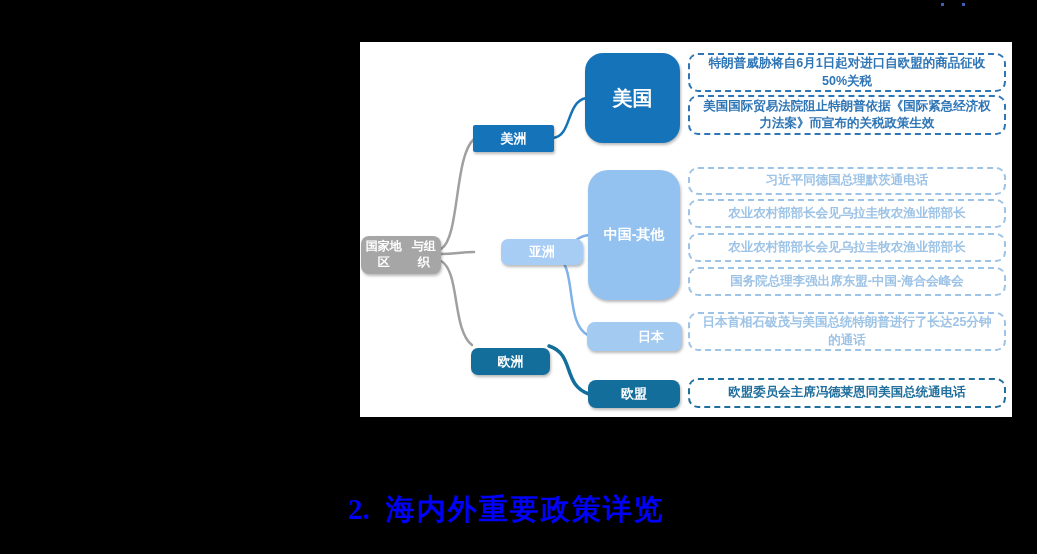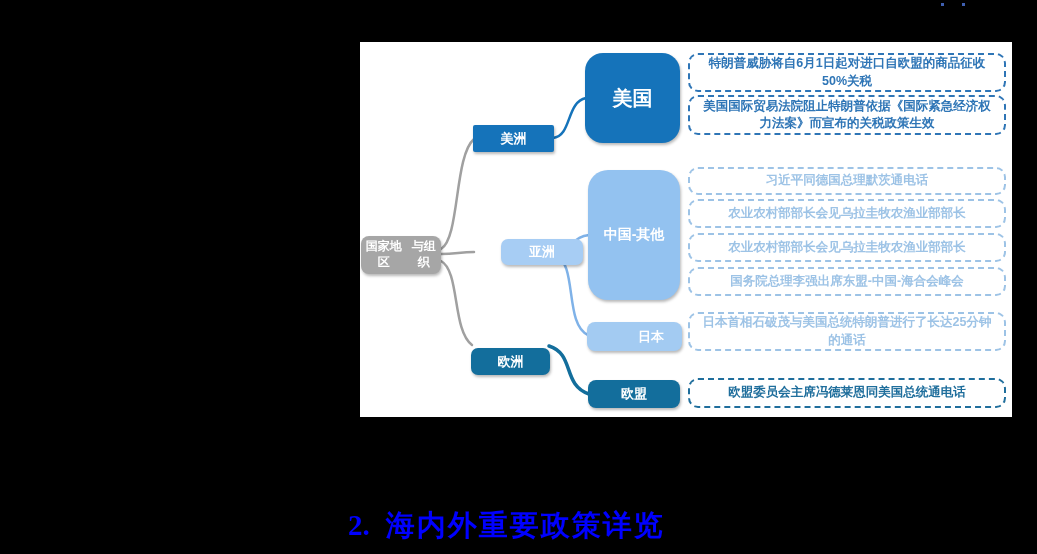--- a/index.html
+++ b/index.html
@@ -50,21 +50,21 @@
   .leaf-1 { top:11px;  height:39px; }
   .leaf-2 { top:53px;  height:40px; }
   .leaf-3 { top:125px; height:28px; }
   .leaf-4 { top:157px; height:29px; }
   .leaf-5 { top:191px; height:29px; }
   .leaf-6 { top:225px; height:29px; }
   .leaf-7 { top:254px; height:39px;margin-top:16px; }
   .leaf-8 { top:336px; height:30px; }
 
   .section-title {
-    position:absolute; left:348px; top:506px;
+    position:absolute; left:348px; top:490px;
     color:#0000FF; font-weight:bold; font-size:29px;
     font-family:"Liberation Serif","DejaVu Serif",serif;
     letter-spacing:2px; white-space:nowrap;
   }
   .section-title .num { margin-right:16px; letter-spacing:0; }
 
   .artifact-dot {
     position:absolute; top:3px; width:3px; height:3px;
     background:#3F5FB0;
   }

